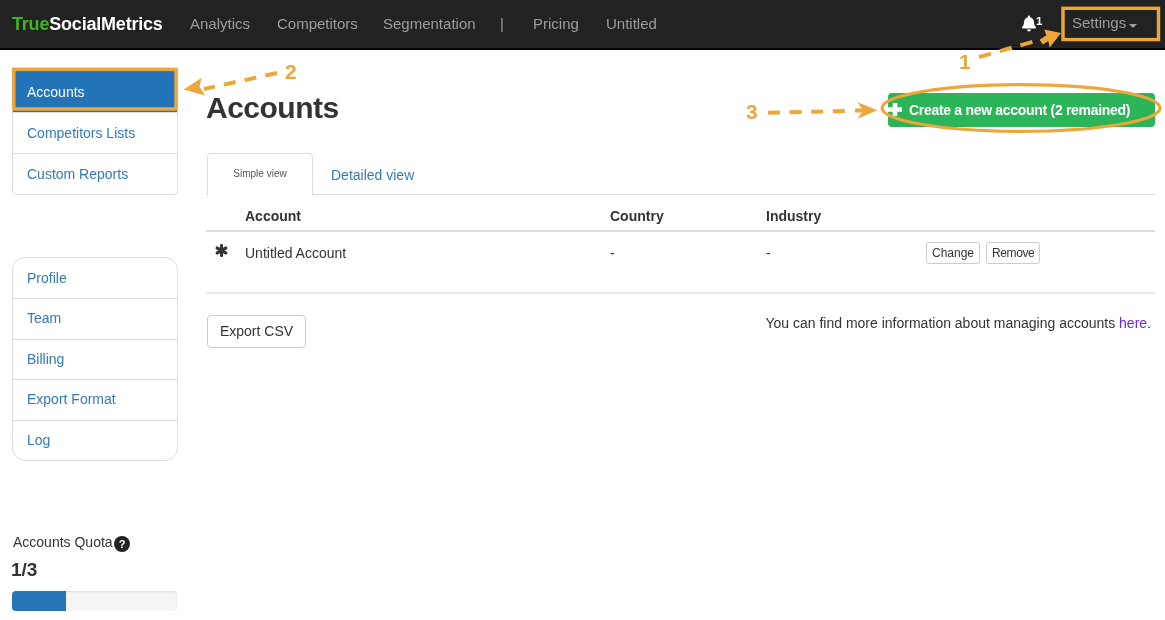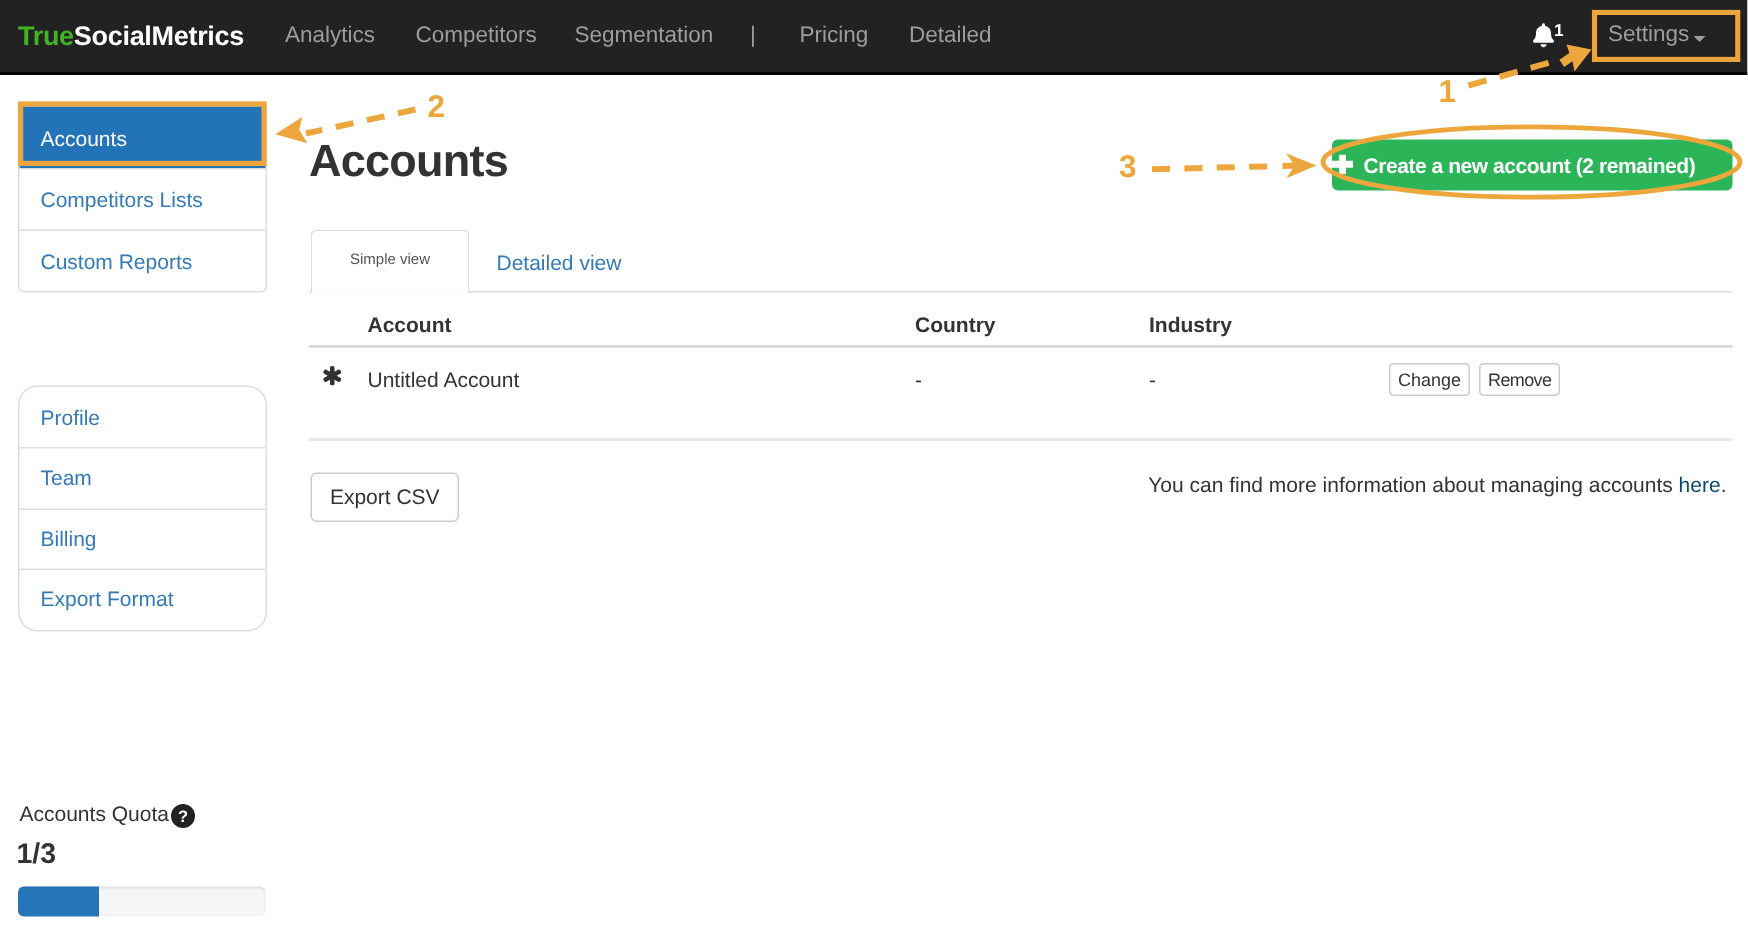--- a/index.html
+++ b/index.html
@@ -23,21 +23,21 @@
 #tabline{position:absolute;left:206px;top:194px;width:949px;height:1px;background:#ddd;}
 #tab1{position:absolute;left:207px;top:153px;width:104px;height:41px;background:#fff;border:1px solid #ddd;border-bottom:0;border-radius:4px 4px 0 0;line-height:40px;text-align:center;font-size:10px;color:#555;z-index:2;}
 #tab2{position:absolute;left:331px;top:167px;font-size:14px;color:#337ab7;}
 .th{position:absolute;top:208px;font-size:14px;font-weight:bold;color:#333;}
 #thline{position:absolute;left:206px;top:230px;width:949px;height:2px;background:#ddd;}
 .td{position:absolute;top:245px;font-size:14px;color:#333;}
 .btn-xs{position:absolute;top:242px;height:20px;line-height:20px;padding:0 5px;font-size:12px;color:#333;background:#fff;border:1px solid #ccc;border-radius:3px;font-family:"Liberation Sans",sans-serif;}
 #hr1{position:absolute;left:206px;top:292px;width:949px;height:1.5px;background:#e8e8e8;}
 #btn-export{position:absolute;left:207px;top:315px;width:97px;height:31px;line-height:31px;text-align:center;font-size:14px;color:#333;background:#fff;border:1px solid #ccc;border-radius:4px;}
 #info{position:absolute;right:14px;top:315px;font-size:14px;color:#333;}
-#info a{color:#0c4a6e;text-decoration:none;}
+#info a{color:#6d28d9;text-decoration:none;}
 
 #h1{position:absolute;left:206px;top:91px;font-size:30px;font-weight:bold;color:#333;letter-spacing:-0.5px;}
 
 #btn-green{position:absolute;left:888px;top:93px;width:267px;height:34px;background:#2bb558;border-radius:4px;color:#fff;font-size:14px;font-weight:bold;letter-spacing:-0.3px;display:flex;align-items:center;white-space:nowrap;}
 #btn-green svg{margin-right:7px;}
 #btn-green svg,#btn-green span{position:relative;top:-0.5px;}
 
 #quota-label{position:absolute;left:13px;top:534px;font-size:14px;color:#333;}
 #quota-num{position:absolute;left:11px;top:559px;font-size:19px;font-weight:bold;color:#333;}
 #progress{position:absolute;left:12px;top:591px;width:165px;height:20px;background:#f5f5f5;border-radius:4px;box-shadow:inset 0 1px 2px rgba(0,0,0,.1);}
@@ -50,38 +50,39 @@
 <body>
 <div id="page">
 
   <div id="nav"></div>
   <div id="logo"><span class="g">True</span>SocialMetrics</div>
   <div class="navlink" style="left:190px;">Analytics</div>
   <div class="navlink" style="left:277px;">Competitors</div>
   <div class="navlink" style="left:383px;">Segmentation</div>
   <div class="navlink" style="left:500px;">|</div>
   <div class="navlink" style="left:533px;text-align:center;">Pricing</div>
-  <div class="navlink" style="left:606px;">Detailed</div>
+  <div class="navlink" style="left:606px;">Untitled</div>
   <svg class="abs" style="left:1022px;top:15px;" width="14" height="17" viewBox="0 0 448 512">
       <path fill="#fff" d="M224 512c35.32 0 63.97-28.65 63.97-64H160.03c0 35.35 28.65 64 63.97 64zm215.39-149.71c-19.32-20.76-55.47-51.99-55.47-154.29 0-77.7-54.48-139.9-127.94-155.16V32c0-17.67-14.32-32-31.98-32s-31.98 14.33-31.98 32v20.84C118.56 68.1 64.08 130.3 64.08 208c0 102.3-36.15 133.53-55.47 154.29-6 6.45-8.66 14.16-8.61 21.71.11 16.4 12.98 32 32.1 32h383.8c19.12 0 32-15.6 32.1-32 .05-7.55-2.61-15.27-8.61-21.71z"></path>
     </svg>
   <div class="abs" style="left:1036px;top:15px;font-size:11.5px;font-weight:bold;color:#fff;">1</div>
   <div class="abs" style="left:1072px;top:14px;font-size:15px;color:#9d9d9d;">Settings</div>
   <div class="abs" style="left:1129px;top:24px;width:0;height:0;border-left:4px solid transparent;border-right:4px solid transparent;border-top:4.5px solid #9d9d9d;"></div>
 
   <div class="lg" style="top:70px;">
     <div class="lgi active">Accounts</div>
     <div class="lgi">Competitors Lists</div>
     <div class="lgi">Custom Reports</div>
   </div>
   <div class="lg lg2" style="top:257px;border-radius:13px;">
     <div class="lgi">Profile</div>
     <div class="lgi">Team</div>
     <div class="lgi">Billing</div>
     <div class="lgi">Export Format</div>
+    <div class="lgi">Log</div>
   </div>
   <div id="quota-label">Accounts Quota</div>
   <svg class="abs" style="left:114px;top:536px;" width="16" height="16" viewBox="0 0 16 16">
       <circle cx="8" cy="8" r="8" fill="#222"></circle>
       <text x="8" y="12" text-anchor="middle" font-size="11" font-weight="bold" fill="#fff" font-family="Liberation Sans">?</text>
     </svg>
   <div id="quota-num">1/3</div>
   <div id="progress">
       <div class="bar"></div>
     </div>

